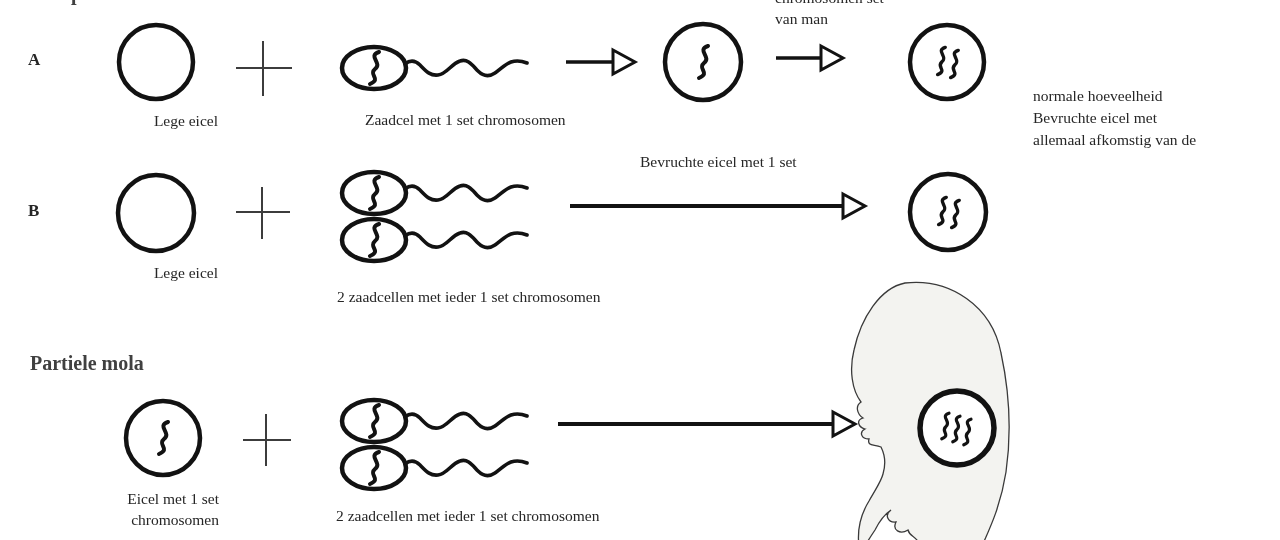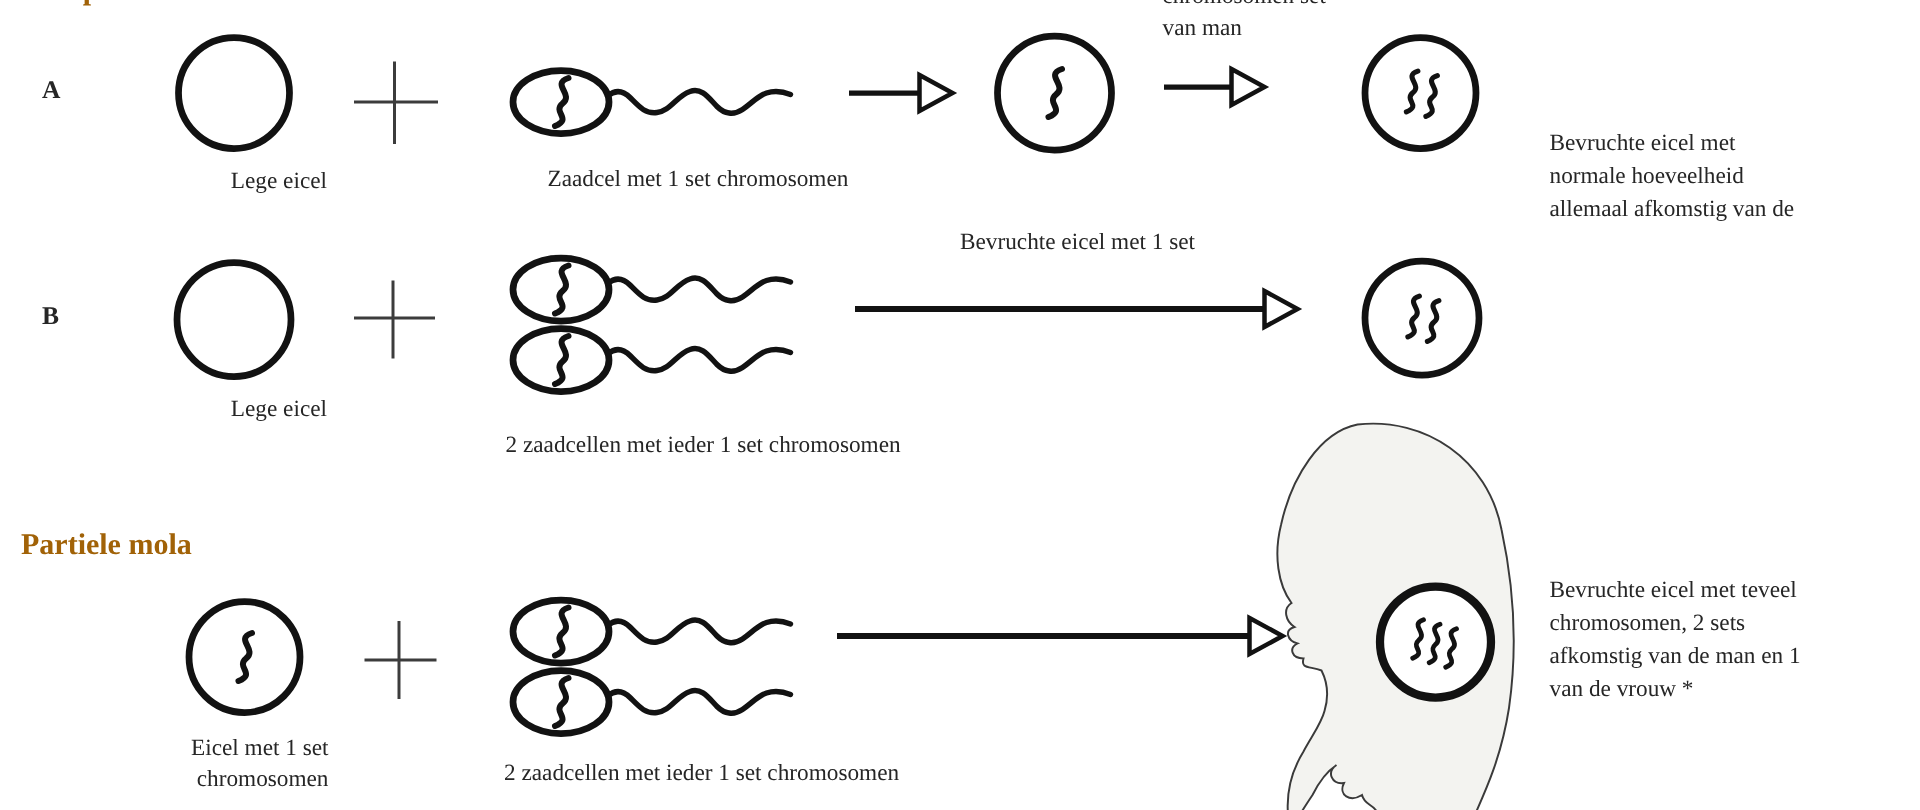--- a/index.html
+++ b/index.html
@@ -8,21 +8,21 @@
     background:#ffffff; font-family:Liberation Serif, serif;
     color:#262626;
     padding-left:20px;
   }
   .stage svg{position:absolute;left:0;top:0;}
   .lbl{position:absolute;font-size:15.5px;line-height:21px;white-space:nowrap;}
   .lbl .ln{display:block;}
   .cap22 .ln{line-height:22px;}
   .center{text-align:right;}
   .letter{position:absolute;font-weight:700;font-size:17px;}
-  .sect-title{position:absolute;font-weight:700;font-size:20px;white-space:nowrap;color:#a16207;}
+  .sect-title{position:absolute;font-weight:700;font-size:20px;white-space:nowrap;color:#404040;margin-left:16px;}
 </style>
 </head>
 <body>
 
 <div class="stage">
 
   <svg width="1280" height="540" viewBox="0 0 1280 540">
     <defs>
       <path id="sq" d="M5,-16 C -7,-12 9,-5 1,1 C -6,7 8,11 -4,16" fill="none" stroke="#121212" stroke-width="4" stroke-linecap="round"></path>
       <g id="ah">
@@ -152,40 +152,34 @@
 
   <div class="lbl center" style="left:93px;top:110px;width:125px;">Lege eicel</div>
 
   <div class="lbl" style="left:341px;top:109px;margin-left:24px;">Zaadcel met 1 set chromosomen</div>
 
   <div class="lbl" style="left:640px;top:106px;margin-top:45px;">
     <span class="ln">Bevruchte eicel met 1 set</span>
   </div>
 
   <div class="lbl cap22" style="left:1033px;top:85px;">
+    <span class="ln">normale hoeveelheid</span>
     <span class="ln">Bevruchte eicel met</span>
-    <span class="ln">normale hoeveelheid</span>
     <span class="ln">allemaal afkomstig van de</span>
   </div>
 
   <div class="letter" style="left:28px;top:201px;">B</div>
 
   <div class="lbl center" style="left:93px;top:262px;width:125px;">Lege eicel</div>
 
   <div class="lbl" style="left:337px;top:286px;">2 zaadcellen met ieder 1 set chromosomen</div>
 
   <div class="sect-title" style="left:14px;top:352px;">Partiele mola</div>
 
   <div class="lbl center" style="left:93px;top:488px;width:126px;">
     <span class="ln">Eicel met 1 set</span>
     <span class="ln">chromosomen</span>
   </div>
 
   <div class="lbl" style="left:336px;top:505px;">2 zaadcellen met ieder 1 set chromosomen</div>
 
-  <div class="lbl cap22" style="left:1033px;top:383px;">
-    <span class="ln">Bevruchte eicel met teveel</span>
-    <span class="ln">chromosomen, 2 sets</span>
-    <span class="ln">afkomstig van de man en 1</span>
-    <span class="ln">van de vrouw *</span>
-  </div>
 
 </div>
 
 </body></html>

